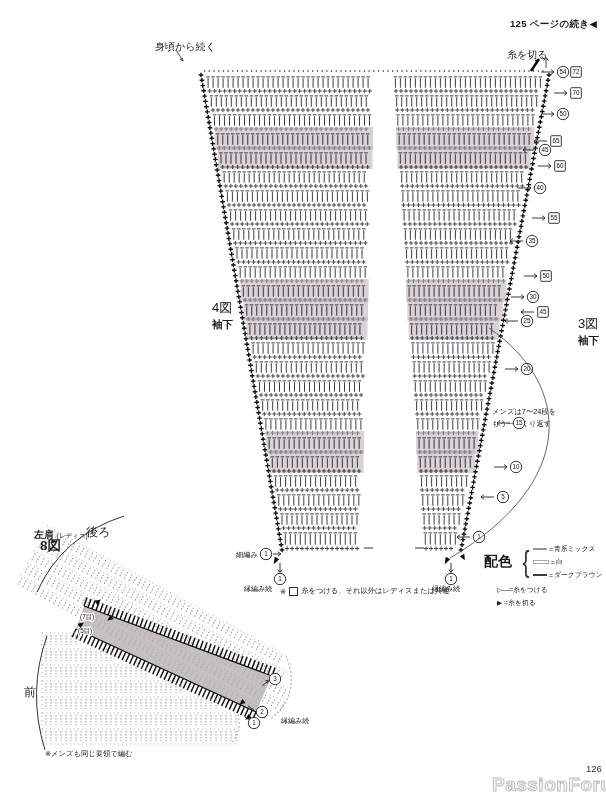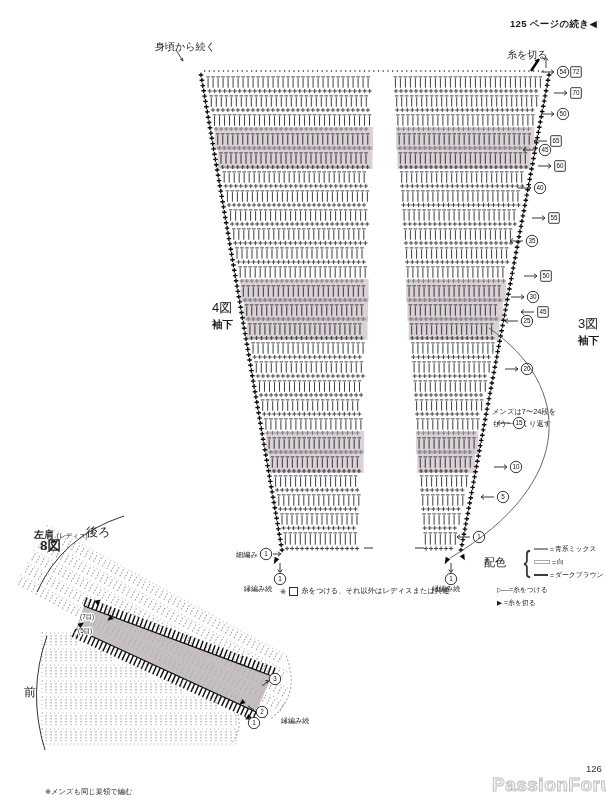--- a/index.html
+++ b/index.html
@@ -5,21 +5,21 @@
   html,body{margin:0;padding:0;background:#888;}
   .page{position:relative;width:606px;height:800px;background:#ffffff;overflow:hidden;
         font-family:"Liberation Sans","DejaVu Sans",sans-serif;color:#1a1a1a;}
   .abs{position:absolute;white-space:nowrap;}
   .continuation{top:18px;right:9px;font-size:9.5px;font-weight:bold;letter-spacing:.3px;}
   .lbl-small{font-size:10px;color:#222;text-align:center;}
   .fig-title{font-size:13px;font-weight:normal;}
   .fig-sub{font-size:10.5px;font-weight:bold;margin-top:1px;}
   .mens-note{font-size:7.3px;line-height:1.6;color:#222;margin-top:16px;}
   .legend{left:484px;top:544px;display:flex;align-items:center;}
-  .legend .ttl{font-size:11px;font-weight:normal;margin-right:16px;}
+  .legend .ttl{font-size:14px;font-weight:bold;margin-right:9px;}
   .legend .brace{font-size:30px;font-weight:200;color:#333;line-height:30px;margin-right:2px;transform:scaleX(.7);}
   .legend-items{display:flex;flex-direction:column;gap:3px;}
   .legend-row{display:flex;align-items:center;font-size:6.8px;}
   .swatch{width:14px;height:2px;margin-right:2px;}
   .eq{margin-right:1px;}
   .yarn-symbols{left:497px;top:584px;font-size:6.8px;line-height:1.9;color:#222;}
   .footnote-main{left:280px;top:586px;font-size:7.3px;display:flex;align-items:center;}
   .box{display:inline-block;width:7px;height:7px;border:1px solid #333;margin:0 3px;}
   .edging{font-size:7px;color:#111;}
   .fig8-title{font-size:13.5px;font-weight:bold;}
@@ -93,21 +93,21 @@
   <div class="abs edging" style="left:432px;top:584px;">縁編み続</div>
 
   <div class="abs fig8-title" style="left:40px;top:509px;margin-top:28px;">8図</div>
   <div class="abs fig8-sub" style="left:34px;top:528px;">
     <span>左肩</span>
     <span class="sm">(レディス)</span>
   </div>
   <div class="abs lbl-8" style="left:86px;top:524px;">後ろ</div>
   <div class="abs lbl-8" style="left:24px;top:684px;">前</div>
   <div class="abs edging" style="left:281px;top:716px;">縁編み続</div>
-  <div class="abs footnote-sh" style="left:45px;top:749px;margin-top:38px;">※メンズも同じ要領で編む</div>
+  <div class="abs footnote-sh" style="left:45px;top:749px;">※メンズも同じ要領で編む</div>
 
   <div class="abs pageno">126</div>
   <div class="abs watermark">PassionForum.ru</div>
 
   <svg id="scene" width="606" height="800" style="position:absolute;left:0;top:0;">
     <g id="g-main">
         <path d="M204,71 H545" stroke="#444" stroke-width="1.3" fill="none" stroke-dasharray="1.3,3.4"></path>
         <path d="M208.1,78.2V87.7M206.3,76.9h3.6M213.1,78.2V87.7M211.3,76.9h3.6M218.1,78.2V87.7M216.3,76.9h3.6M223.1,78.2V87.7M221.3,76.9h3.6M228.1,78.2V87.7M226.3,76.9h3.6M233.1,78.2V87.7M231.3,76.9h3.6M238.1,78.2V87.7M236.3,76.9h3.6M243.1,78.2V87.7M241.3,76.9h3.6M248.1,78.2V87.7M246.3,76.9h3.6M253.1,78.2V87.7M251.3,76.9h3.6M258.1,78.2V87.7M256.3,76.9h3.6M263.1,78.2V87.7M261.3,76.9h3.6M268.1,78.2V87.7M266.3,76.9h3.6M273.1,78.2V87.7M271.3,76.9h3.6M278.1,78.2V87.7M276.3,76.9h3.6M283.1,78.2V87.7M281.3,76.9h3.6M288.1,78.2V87.7M286.3,76.9h3.6M293.1,78.2V87.7M291.3,76.9h3.6M298.1,78.2V87.7M296.3,76.9h3.6M303.1,78.2V87.7M301.3,76.9h3.6M308.1,78.2V87.7M306.3,76.9h3.6M313.1,78.2V87.7M311.3,76.9h3.6M318.1,78.2V87.7M316.3,76.9h3.6M323.1,78.2V87.7M321.3,76.9h3.6M328.1,78.2V87.7M326.3,76.9h3.6M333.1,78.2V87.7M331.3,76.9h3.6M338.1,78.2V87.7M336.3,76.9h3.6M343.1,78.2V87.7M341.3,76.9h3.6M348.1,78.2V87.7M346.3,76.9h3.6M353.1,78.2V87.7M351.3,76.9h3.6M358.1,78.2V87.7M356.3,76.9h3.6M363.1,78.2V87.7M361.3,76.9h3.6M368.1,78.2V87.7M366.3,76.9h3.6" stroke="#33343a" stroke-width="0.95" fill="none"></path>
         <path d="M395.4,78.2V87.7M393.6,76.9h3.6M400.4,78.2V87.7M398.6,76.9h3.6M405.4,78.2V87.7M403.6,76.9h3.6M410.4,78.2V87.7M408.6,76.9h3.6M415.4,78.2V87.7M413.6,76.9h3.6M420.4,78.2V87.7M418.6,76.9h3.6M425.4,78.2V87.7M423.6,76.9h3.6M430.4,78.2V87.7M428.6,76.9h3.6M435.4,78.2V87.7M433.6,76.9h3.6M440.4,78.2V87.7M438.6,76.9h3.6M445.4,78.2V87.7M443.6,76.9h3.6M450.4,78.2V87.7M448.6,76.9h3.6M455.4,78.2V87.7M453.6,76.9h3.6M460.4,78.2V87.7M458.6,76.9h3.6M465.4,78.2V87.7M463.6,76.9h3.6M470.4,78.2V87.7M468.6,76.9h3.6M475.4,78.2V87.7M473.6,76.9h3.6M480.4,78.2V87.7M478.6,76.9h3.6M485.4,78.2V87.7M483.6,76.9h3.6M490.4,78.2V87.7M488.6,76.9h3.6M495.4,78.2V87.7M493.6,76.9h3.6M500.4,78.2V87.7M498.6,76.9h3.6M505.4,78.2V87.7M503.6,76.9h3.6M510.4,78.2V87.7M508.6,76.9h3.6M515.4,78.2V87.7M513.6,76.9h3.6M520.4,78.2V87.7M518.6,76.9h3.6M525.4,78.2V87.7M523.6,76.9h3.6M530.4,78.2V87.7M528.6,76.9h3.6M535.4,78.2V87.7M533.6,76.9h3.6M540.4,78.2V87.7M538.6,76.9h3.6" stroke="#33343a" stroke-width="0.95" fill="none"></path>
         <path d="M209.7,88.9V93.1M207.6,91h4.2M214.7,88.9V93.1M212.6,91h4.2M219.7,88.9V93.1M217.6,91h4.2M224.7,88.9V93.1M222.6,91h4.2M229.7,88.9V93.1M227.6,91h4.2M234.7,88.9V93.1M232.6,91h4.2M239.7,88.9V93.1M237.6,91h4.2M244.7,88.9V93.1M242.6,91h4.2M249.7,88.9V93.1M247.6,91h4.2M254.7,88.9V93.1M252.6,91h4.2M259.7,88.9V93.1M257.6,91h4.2M264.7,88.9V93.1M262.6,91h4.2M269.7,88.9V93.1M267.6,91h4.2M274.7,88.9V93.1M272.6,91h4.2M279.7,88.9V93.1M277.6,91h4.2M284.7,88.9V93.1M282.6,91h4.2M289.7,88.9V93.1M287.6,91h4.2M294.7,88.9V93.1M292.6,91h4.2M299.7,88.9V93.1M297.6,91h4.2M304.7,88.9V93.1M302.6,91h4.2M309.7,88.9V93.1M307.6,91h4.2M314.7,88.9V93.1M312.6,91h4.2M319.7,88.9V93.1M317.6,91h4.2M324.7,88.9V93.1M322.6,91h4.2M329.7,88.9V93.1M327.6,91h4.2M334.7,88.9V93.1M332.6,91h4.2M339.7,88.9V93.1M337.6,91h4.2M344.7,88.9V93.1M342.6,91h4.2M349.7,88.9V93.1M347.6,91h4.2M354.7,88.9V93.1M352.6,91h4.2M359.7,88.9V93.1M357.6,91h4.2M364.7,88.9V93.1M362.6,91h4.2M369.7,88.9V93.1M367.6,91h4.2" stroke="#46464d" stroke-width="1" fill="none"></path>

